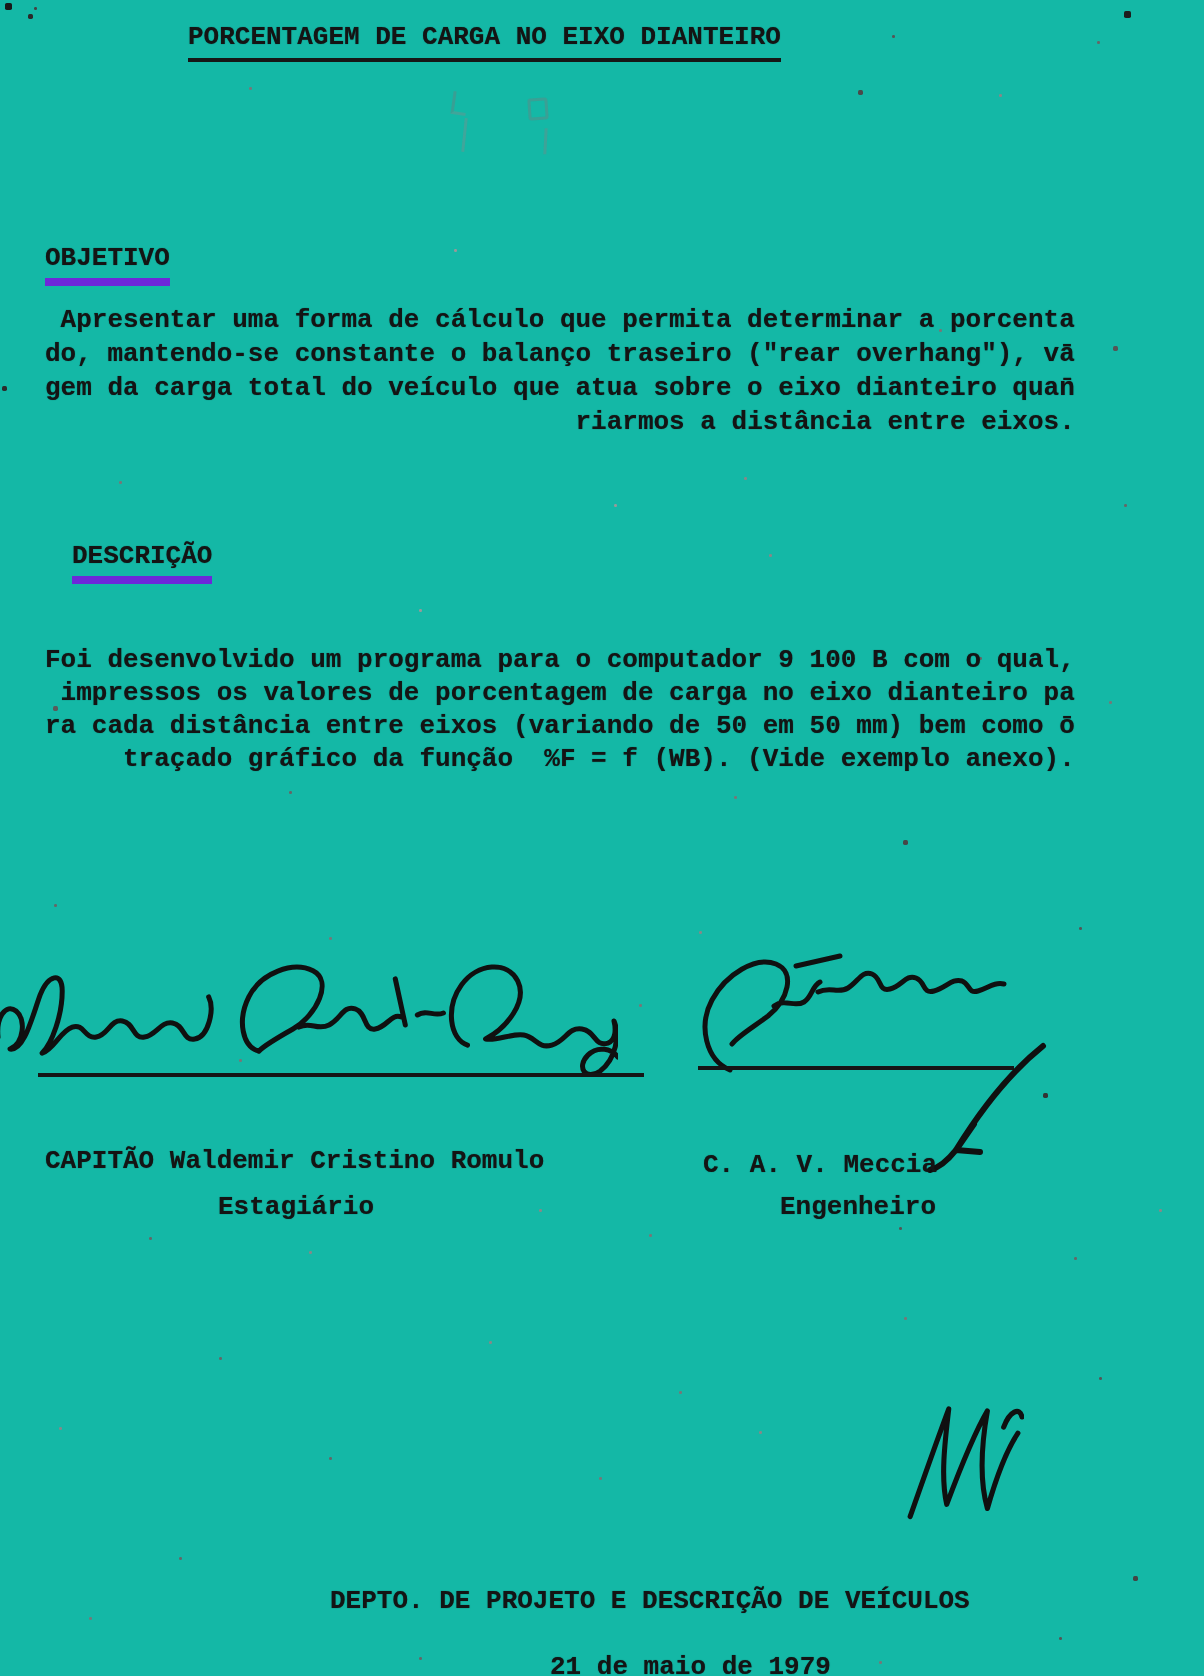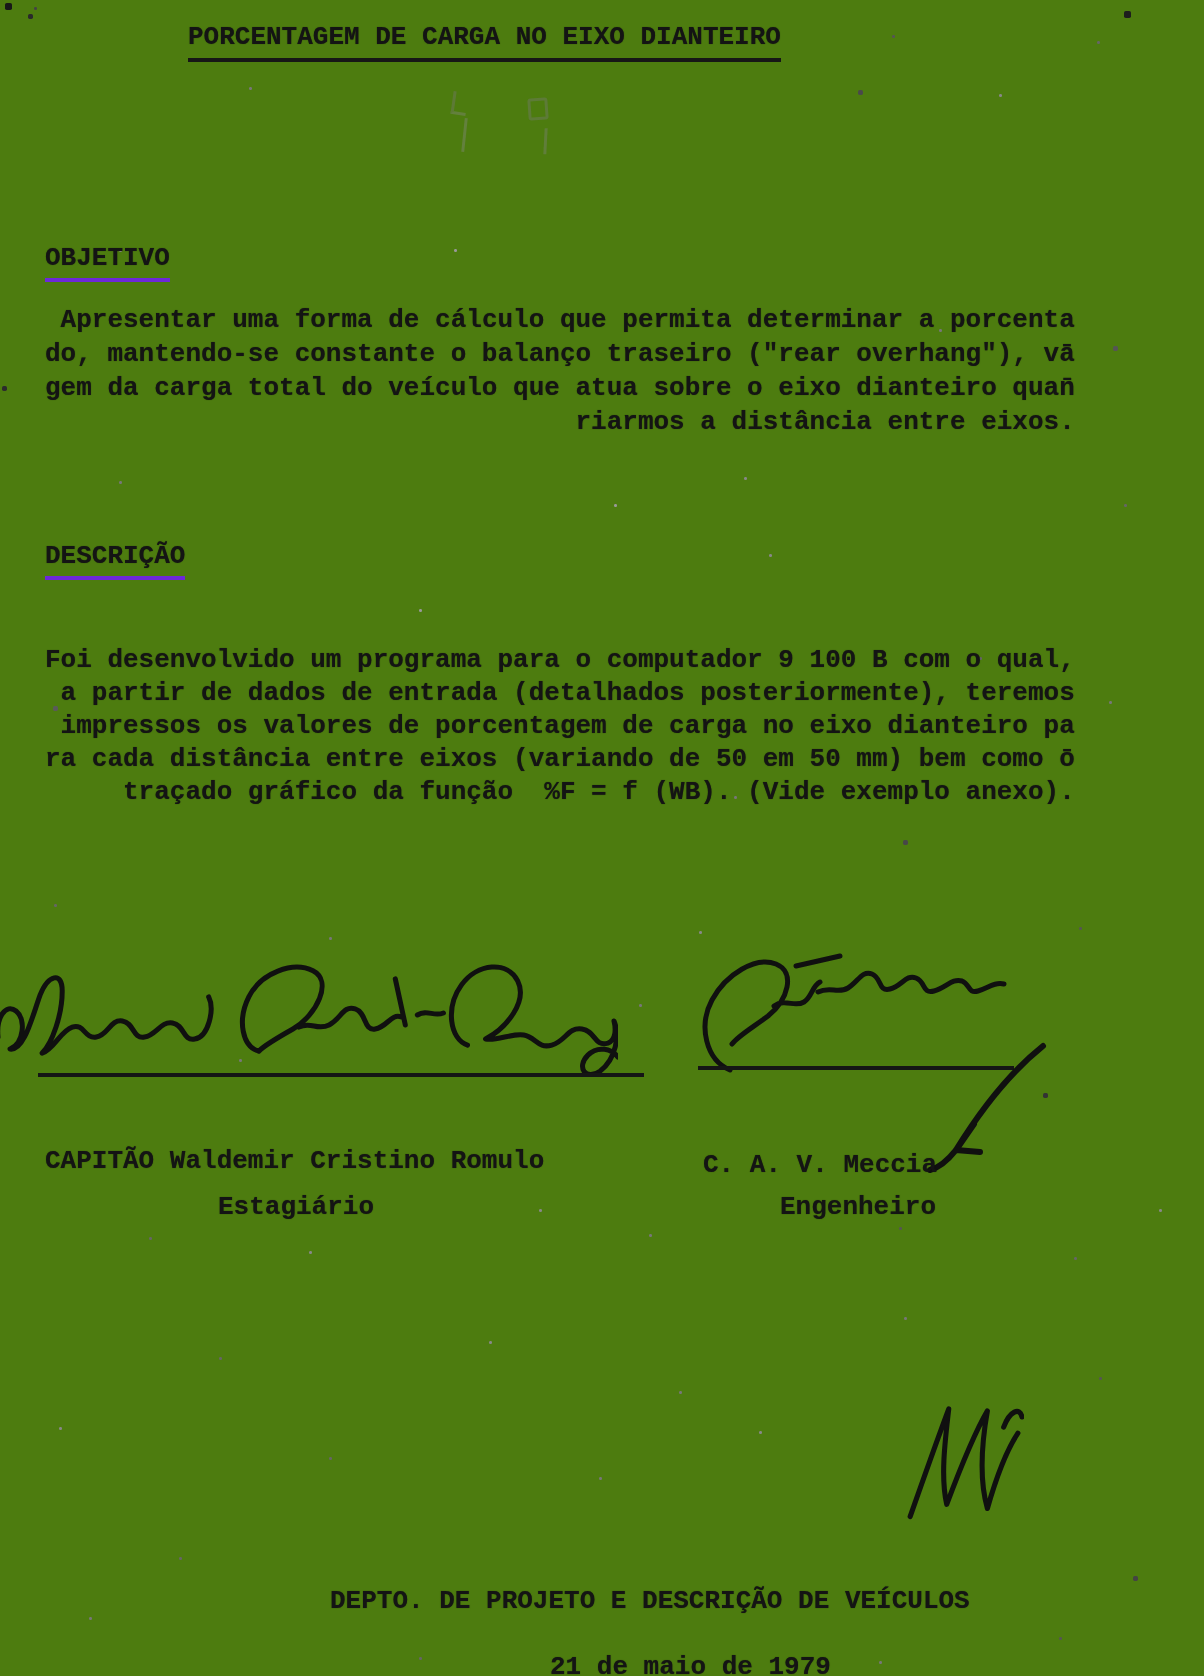--- a/index.html
+++ b/index.html
@@ -1,40 +1,40 @@
 <!DOCTYPE html>
 <html><head>
 <meta charset="utf-8">
 <style>
   html, body { margin: 0; padding: 0; background: #e8e8e8; }
   .page {
     position: relative;
     width: 1204px;
     height: 1676px;
     margin: 0 auto;
-    background: #4d7c0f;
+    background: #14b8a6;
     overflow: hidden;
     font-family: "Liberation Mono", "DejaVu Sans Mono", monospace;
     color: #141414;
   }
   .ink { font-weight: bold; text-shadow: 0 0 1px rgba(10,10,10,.55); }
   .title {
     position: absolute; top: 22px; left: 188px;
     font-size: 26px; letter-spacing: 0px;
     border-bottom: 4px solid #161616; padding-bottom: 6px;
     white-space: pre;
   }
   .heading {
     position: absolute; left: 45px;
     font-size: 26px;
-    border-bottom: 4px solid #6d28d9; padding-bottom: 5px;
+    border-bottom: 8px solid #6d28d9; padding-bottom: 5px;
     white-space: pre;
   }
   .h-objetivo { top: 243px; }
-  .h-descricao { top: 541px; }
+  .h-descricao { top: 541px; margin-left: 27px; }
   .para { position: absolute; left: 45px; font-size: 26px; }
   .para .tline { white-space: pre; }
   .para1 { top: 303px; }
   .para1 .tline { line-height: 34px; height: 34px; text-align: right; }
   .para2 { top: 644px; }
   .para2 .tline { line-height: 33px; height: 33px; text-align: right; }
   .sig-line { position: absolute; background: #151515; }
   .sig-line-left  { top: 1073px; left: 38px;  width: 606px; height: 4px; }
   .sig-line-right { top: 1066px; left: 698px; width: 316px; height: 4px; }
   .sig-svg { position: absolute; }
@@ -104,21 +104,20 @@
     <div class="tline">Apresentar uma forma de cálculo que permita determinar a porcenta</div>
     <div class="tline">do, mantendo-se constante o balanço traseiro ("rear overhang"), vā</div>
     <div class="tline">gem da carga total do veículo que atua sobre o eixo dianteiro quan̄</div>
     <div class="tline">riarmos a distância entre eixos.</div>
   </div>
 
   <div class="heading h-descricao ink">DESCRIÇÃO</div>
 
   <div class="para para2 ink">
     <div class="tline">Foi desenvolvido um programa para o computador 9 100 B com o qual,</div>
-    <div class="tline">a partir de dados de entrada (detalhados posteriormente), teremos</div>
     <div class="tline">impressos os valores de porcentagem de carga no eixo dianteiro pa</div>
     <div class="tline">ra cada distância entre eixos (variando de 50 em 50 mm) bem como ō</div>
     <div class="tline">traçado gráfico da função  %F = f (WB). (Vide exemplo anexo).</div>
   </div>
 
   <svg class="sig-svg sig-left-svg" viewBox="0 0 620 120">
     <path class="sigstroke" stroke-width="5" d="M2,78 C0,58 10,44 20,52 C30,60 28,84 14,90 C28,92 36,58 44,36 C52,16 66,12 66,32 C66,56 56,84 46,94 C58,90 64,72 76,68 C88,64 88,80 100,78 C112,76 114,60 126,62 C138,64 136,80 148,78 C160,76 164,62 176,64 C188,66 186,82 198,80 C212,78 218,50 212,38"></path>
     <path class="sigstroke" stroke-width="5" d="M262,92 C246,88 240,62 252,38 C264,14 296,2 316,12 C336,22 320,56 296,70 C280,79 268,86 262,92 M302,68 C314,62 320,72 332,66 C344,60 346,46 358,50 C370,54 366,72 378,70 C390,68 394,54 404,58 M398,20 L408,66 M420,56 C430,50 436,58 446,54"></path>
     <path class="sigstroke" stroke-width="5" d="M470,86 C452,80 448,48 464,26 C480,4 510,2 520,22 C530,42 510,68 488,80 C500,82 514,74 526,76 C538,78 540,90 554,86 C568,82 570,68 584,70 C598,72 596,88 610,84 C618,81 618,70 616,62 C622,76 618,100 602,112 C588,122 578,108 590,96 C600,86 614,90 620,98"></path>
   </svg>

